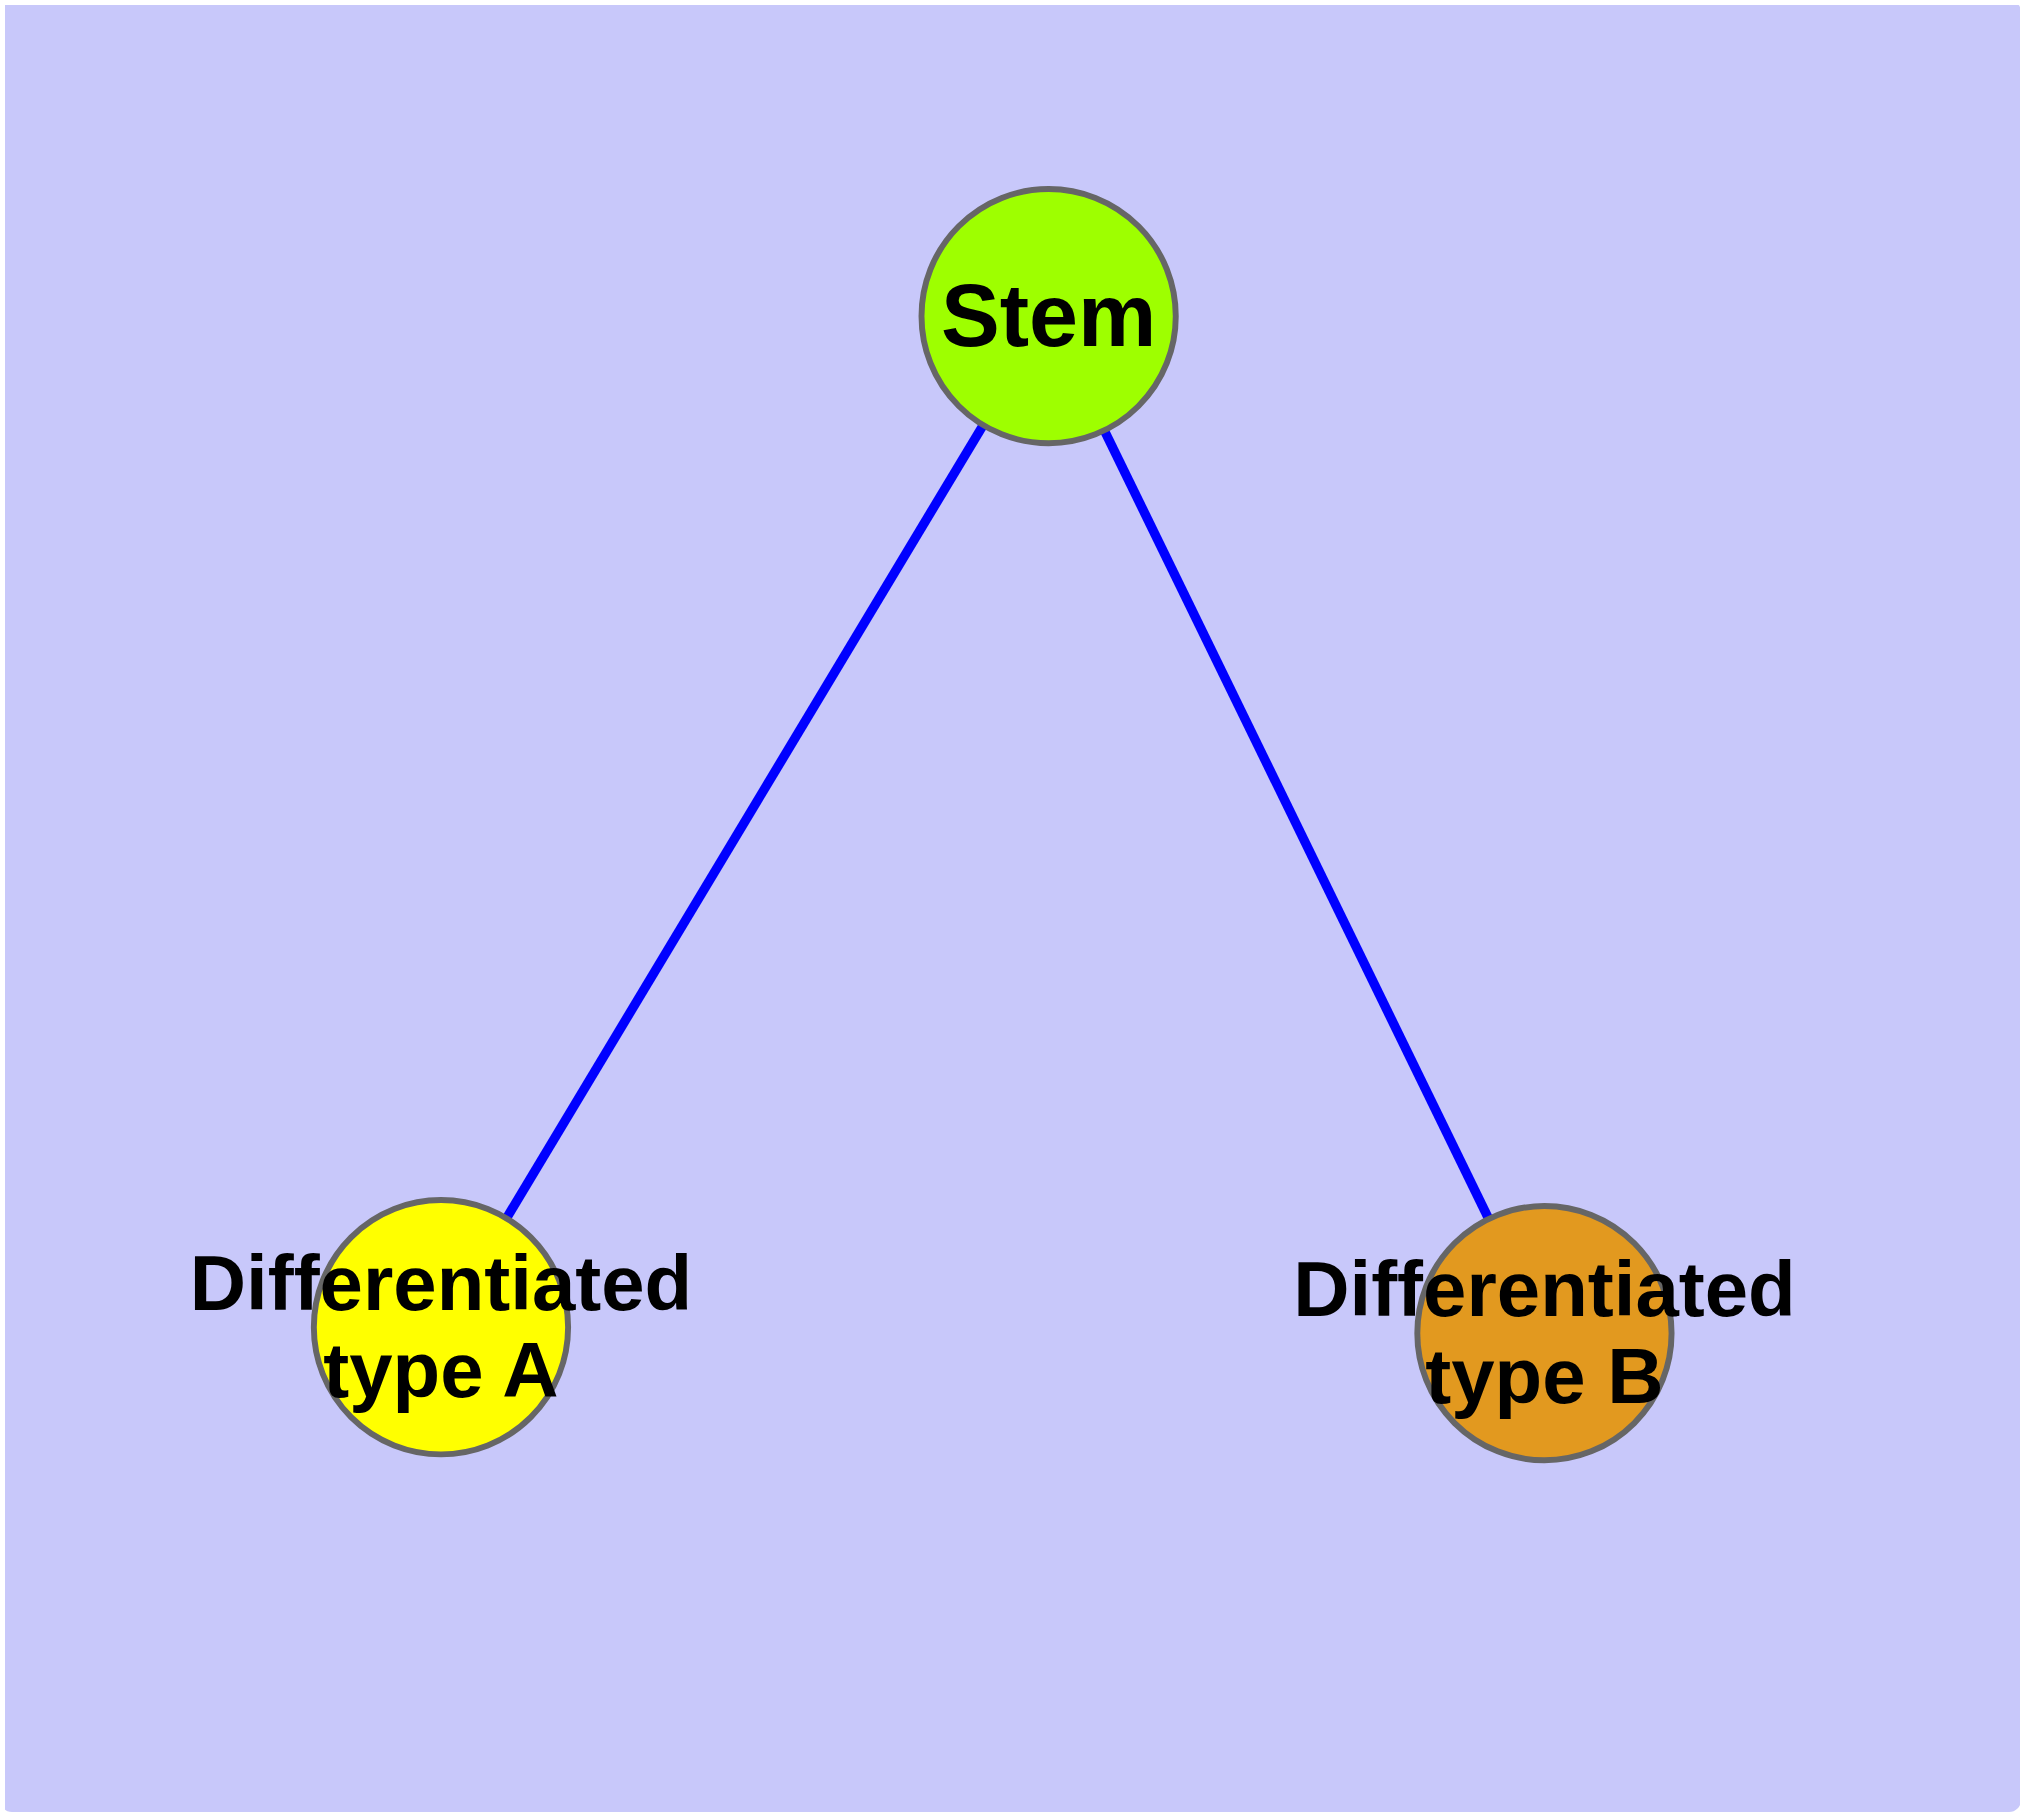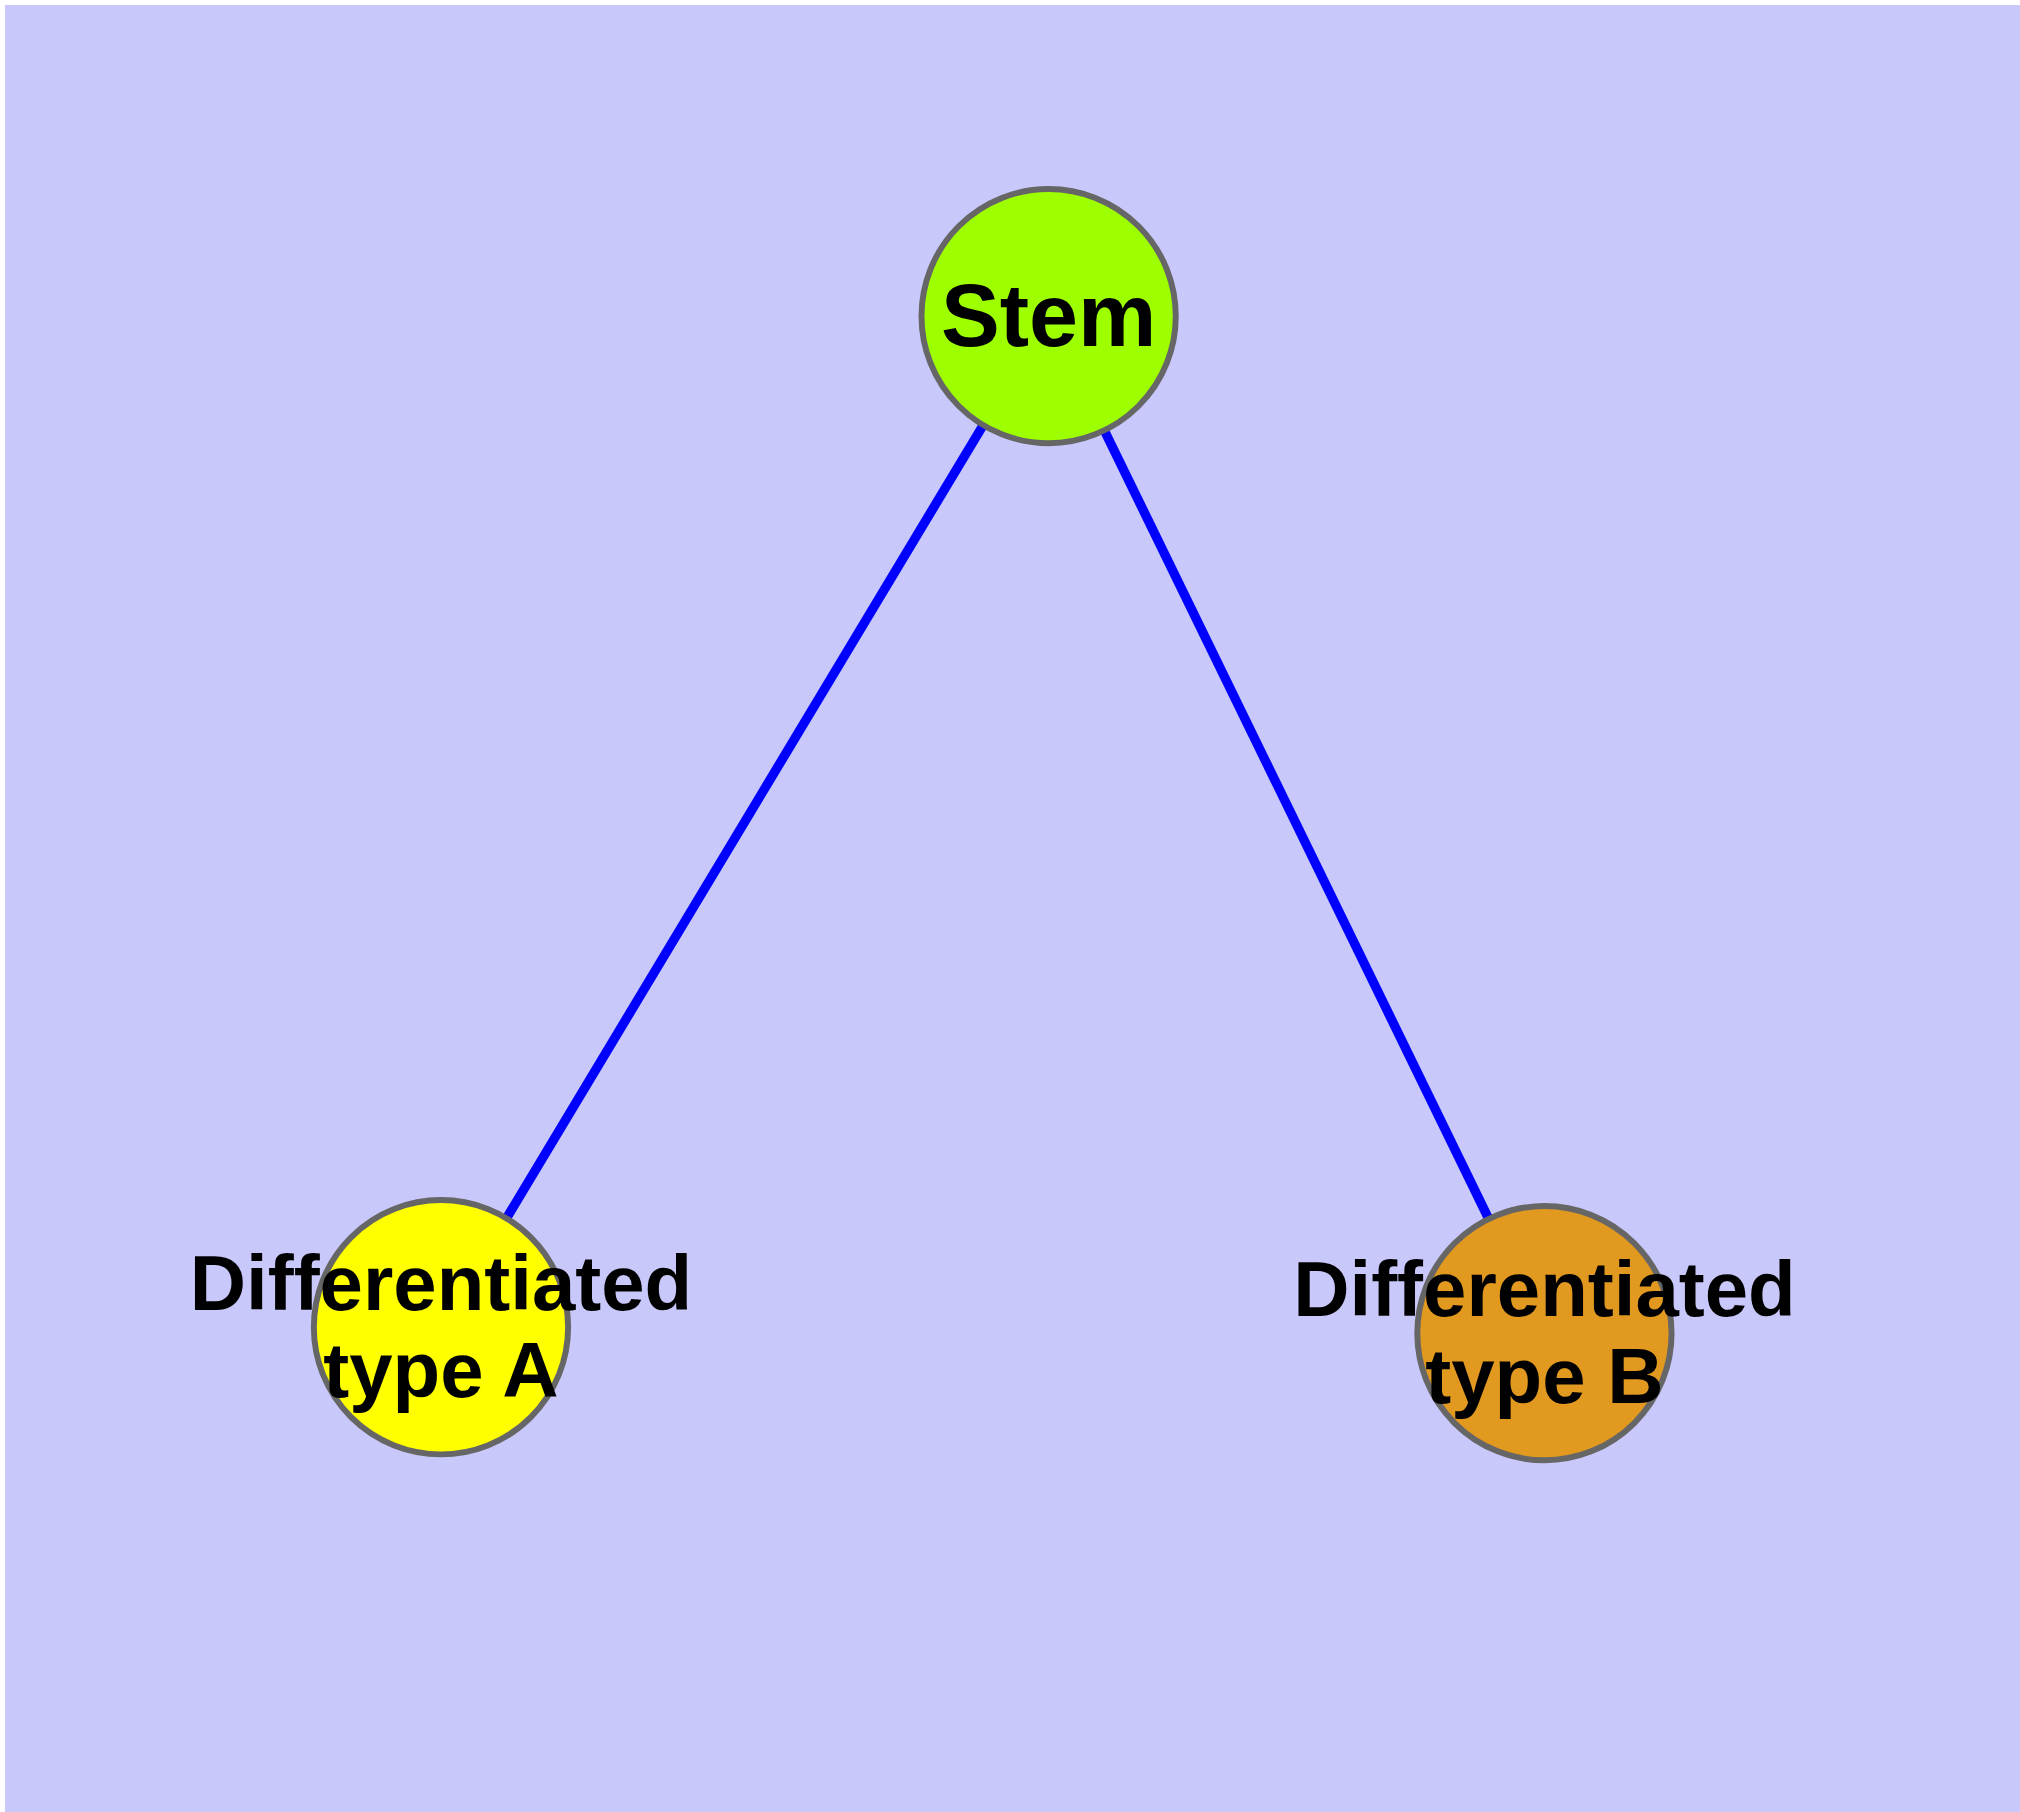--- a/index.html
+++ b/index.html
@@ -7,20 +7,21 @@
     padding: 0;
     background: #ffffff;
   }
   #canvas {
     position: relative;
     width: 2021px;
     height: 1812px;
     background: #ffffff;
     overflow: hidden;
     font-family: "Liberation Sans", sans-serif;
+    border-radius: 12px;
   }
   #plot-area {
     position: absolute;
     left: 5.1px;
     top: 5.1px;
     width: 2015px;
     height: 1807px;
     background: #c8c8fa;
   }
   #graph-svg {

